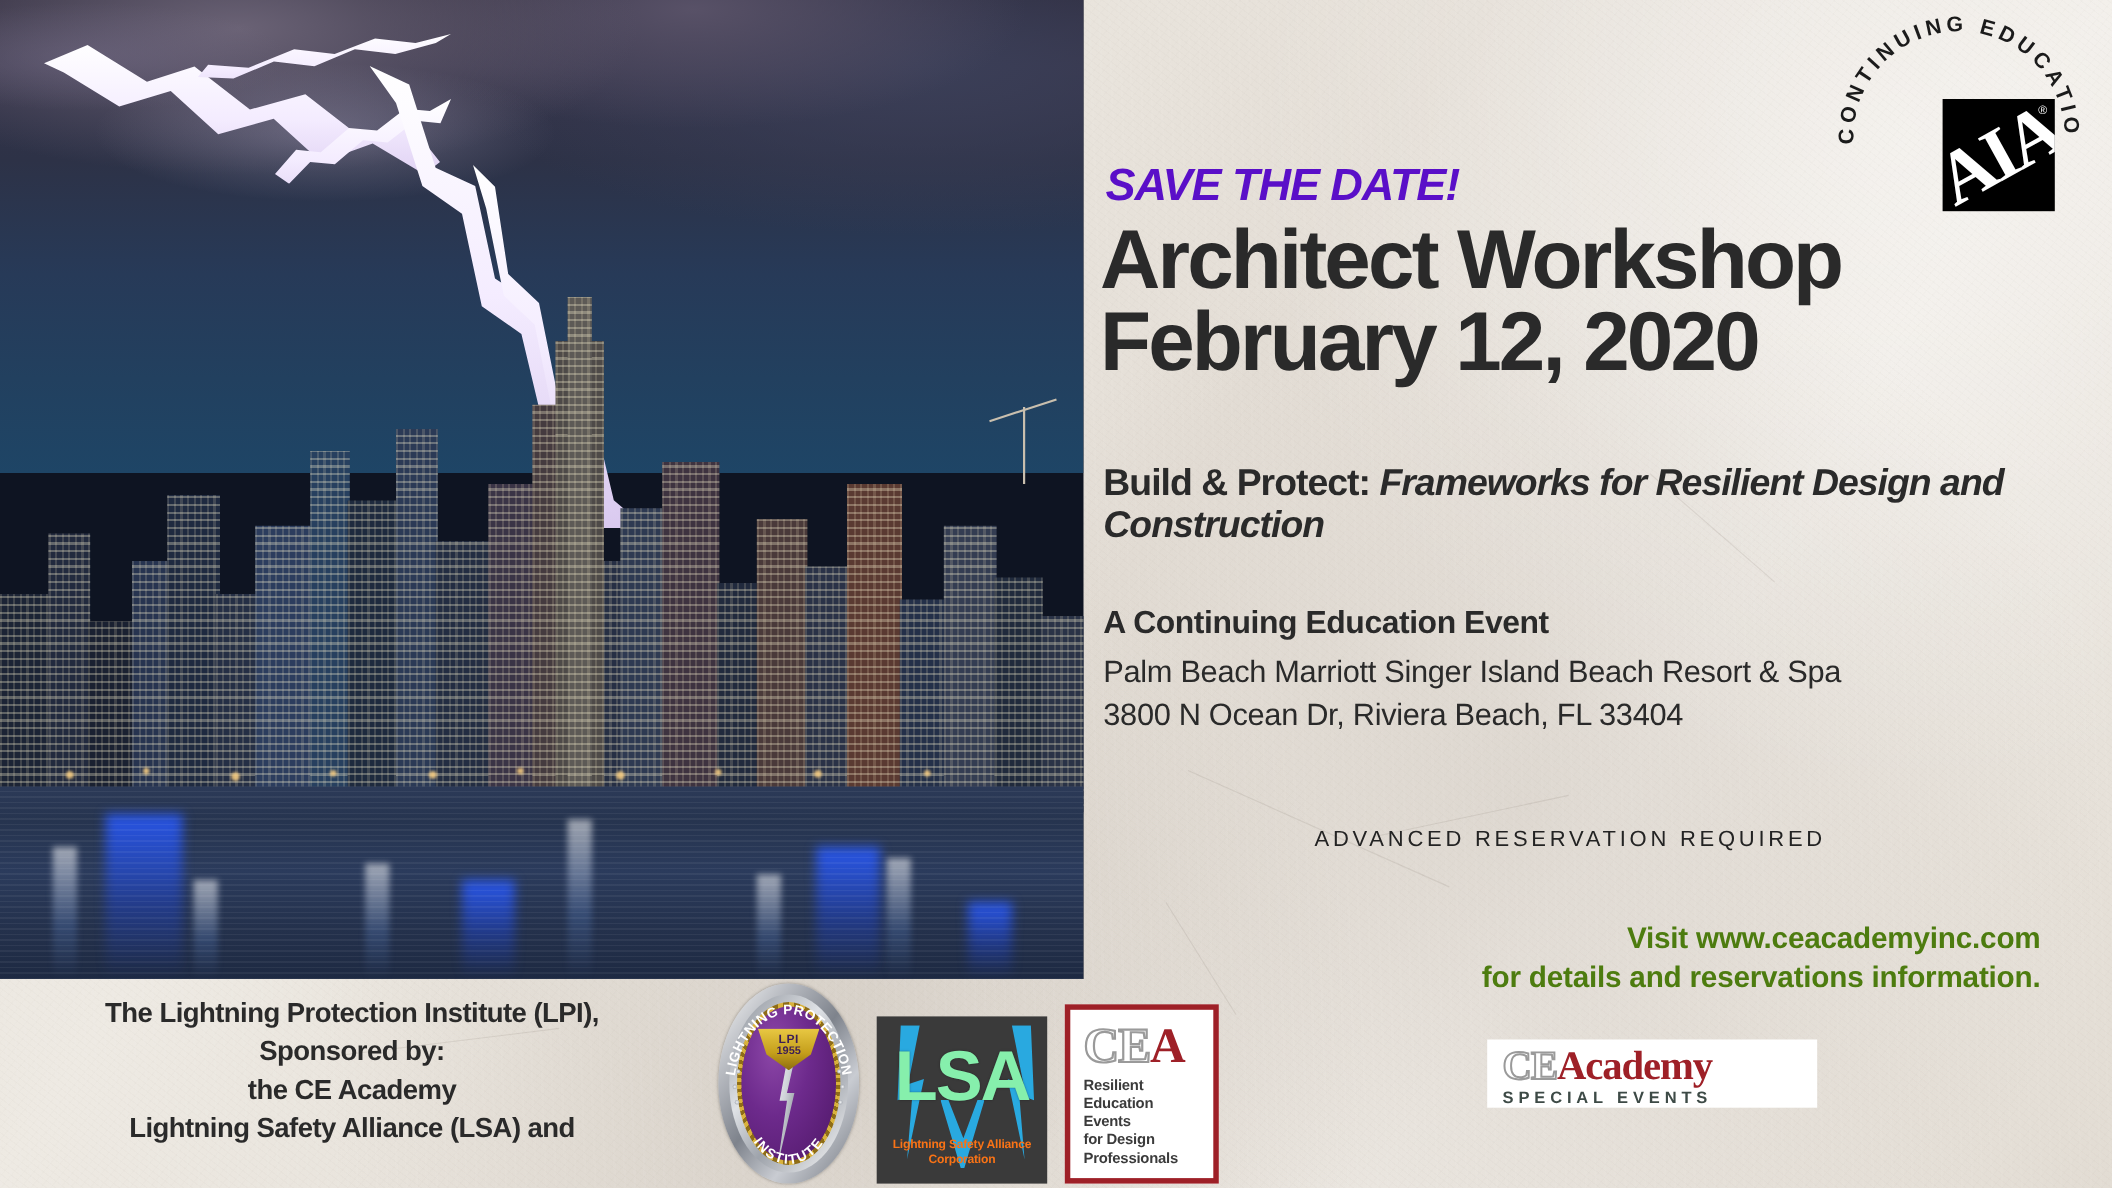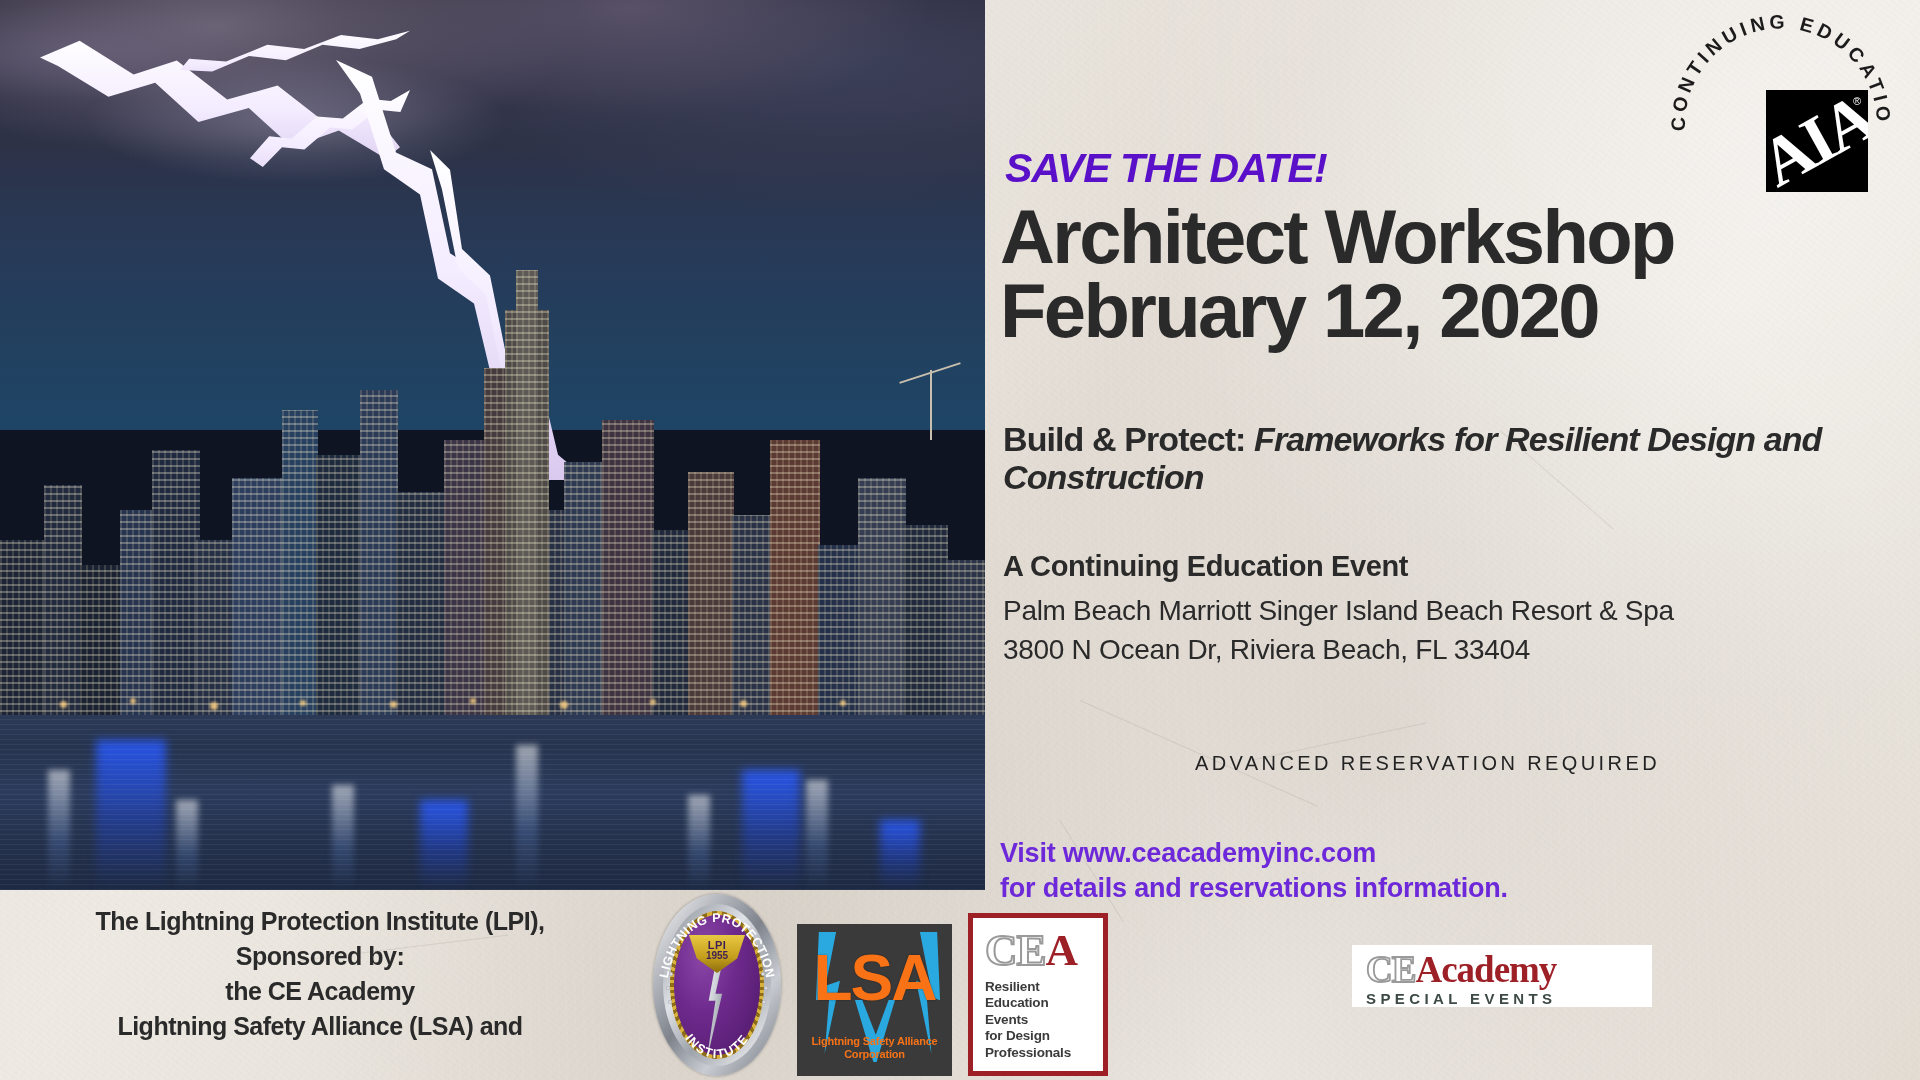--- a/index.html
+++ b/index.html
@@ -191,26 +191,26 @@
     font-size: 20px;
     font-weight: 400;
     line-height: 1.85;
     letter-spacing: 3.4px;
     color: #232323;
   }
   .visit {
     position: absolute;
     left: 0; top: 836px;
     width: 855px;
-    text-align: left;
+    text-align: right;
     font-size: 27px;
     font-weight: 700;
     line-height: 1.28;
     letter-spacing: -0.2px;
-    color: #6d28d9;
+    color: #4d7c0f;
   }
 
   
   .aia-seal {
     position: absolute;
     left: 1663px; top: 12px;
     width: 238px; height: 196px;
   }
   .aia-ring { position:absolute; inset:0; }
   .aia-ring svg { width:100%; height:100%; overflow: visible; }
@@ -323,21 +323,21 @@
     background: #3a3a3a;
   }
   .lsa-bolts { position:absolute; inset:0; }
   .lsa-bolts i {
     position:absolute;
     background:#29a9e0;
   }
   .lsa-txt {
     position:absolute; left:0; top:22px; width:100%;
     text-align:center;
-    color:#f97316;
+    color:#86efac;
     font-size:64px;
     font-weight:700;
     letter-spacing:-2px;
     line-height:1;
     text-shadow: 0 0 2px rgba(0,0,0,.4);
   }
   .lsa-sub {
     position:absolute; left:0; bottom:14px; width:100%;
     text-align:center;
     color:#f97316;

